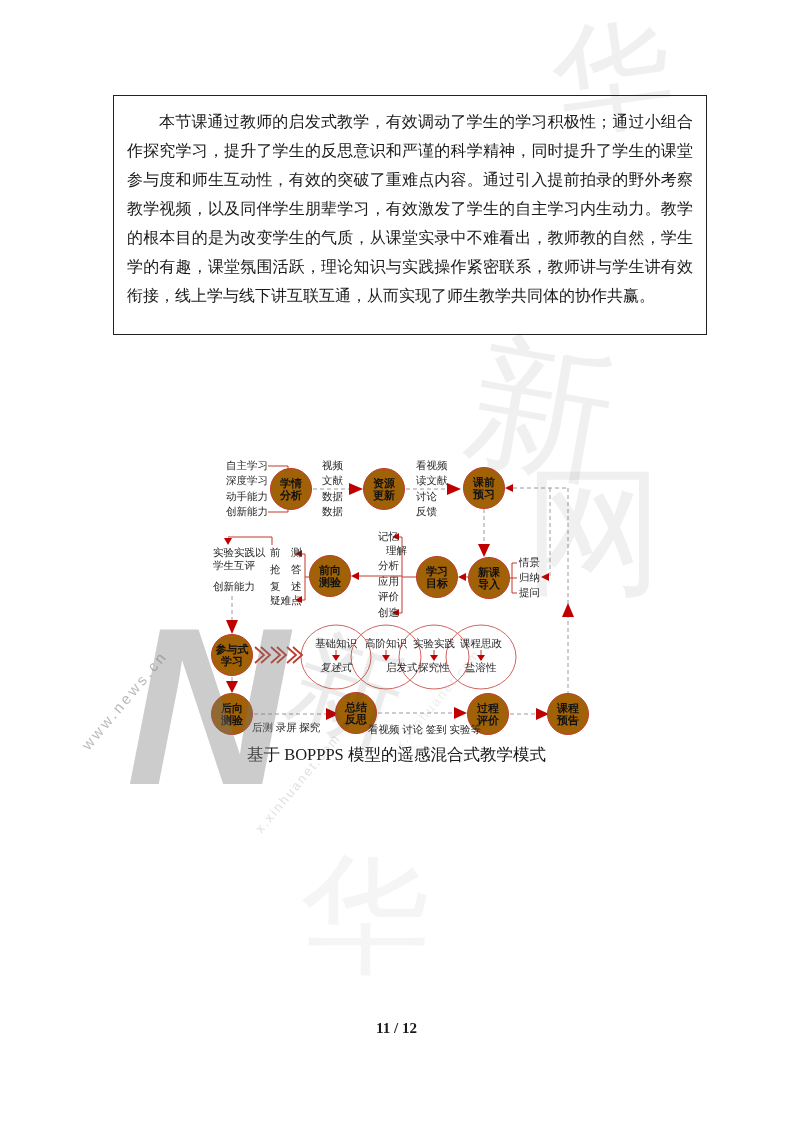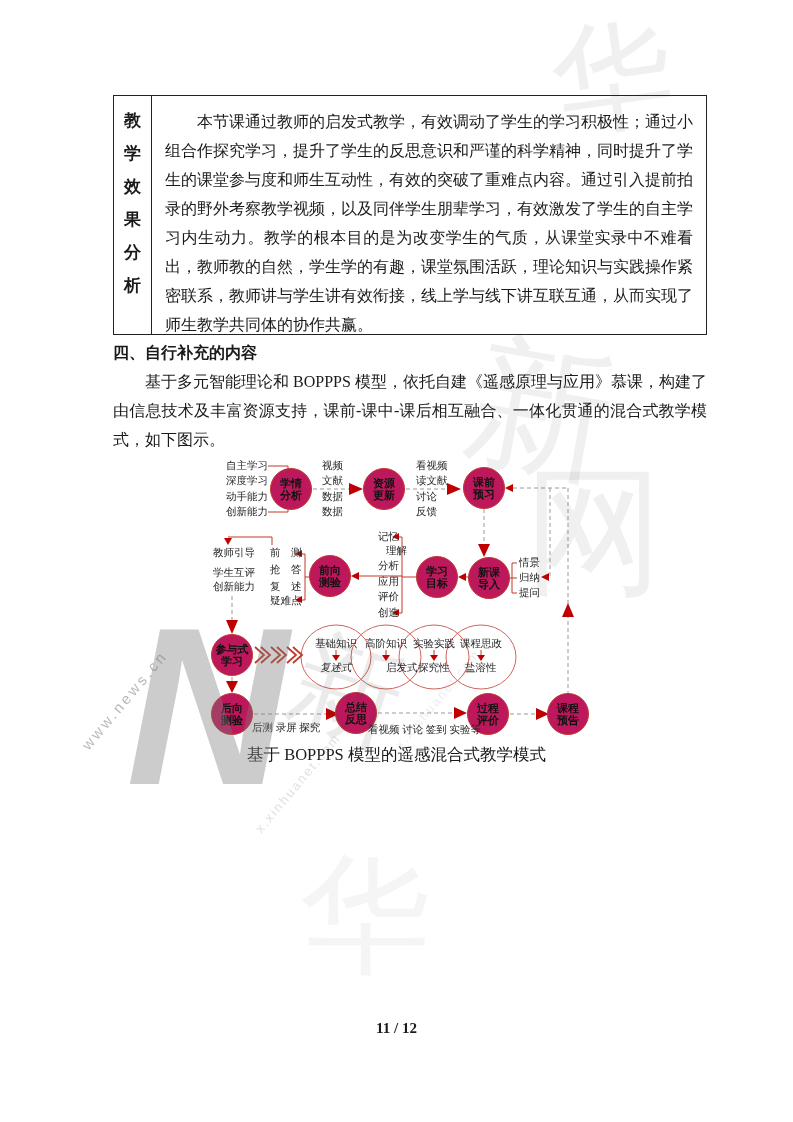--- a/index.html
+++ b/index.html
@@ -24,21 +24,21 @@
   .indent{text-indent:2em;}
   
   .tblock{position:absolute;left:113px;width:594px;font-size:16px;line-height:29px;text-align:justify;z-index:1;}
   .sec-head{font-weight:bold;}
   .caption{position:absolute;left:0;top:744px;width:793px;text-align:center;font-size:16.5px;z-index:1;}
   .pagenum{position:absolute;left:0;top:1020px;width:793px;text-align:center;font-size:15px;font-weight:bold;z-index:1;}
   
   .diagram{position:absolute;left:150px;top:450px;width:480px;height:300px;z-index:2;}
   .diagram svg{position:absolute;left:0;top:0;}
   .node{position:absolute;width:42px;height:42px;border:1.4px solid #c0392b;border-radius:50%;
-        background:#be185d;display:flex;align-items:center;justify-content:center;text-align:center;
+        background:#a16207;display:flex;align-items:center;justify-content:center;text-align:center;
         box-sizing:border-box;z-index:3;}
   .node span{font-size:11px;font-weight:bold;line-height:12.5px;white-space:pre-line;color:#111;}
   .dlabel{position:absolute;font-size:10.5px;line-height:13px;color:#262626;white-space:nowrap;z-index:3;}
   .dash{stroke:#9a9a9a;stroke-width:1;fill:none;stroke-dasharray:4 3;}
   .redln{stroke:#c0392b;stroke-width:1;fill:none;}
   .cloudln{stroke:#d0655c;stroke-width:1;fill:none;}
   .fillred{fill:#c00000;stroke:none;}
   .chev{stroke:#c0392b;stroke-width:1.8;fill:none;}
 </style>
 </head>
@@ -52,32 +52,25 @@
     <span class="wm wm-url2" style="left:392px;top:742px;opacity:.6;">x.xinhuanet.com</span>
     <span class="wm wm-n" style="left:126px;top:594px;">N</span>
     <span class="wm wm-glyph" style="left:552px;top:16px;transform:rotate(-8deg);font-size:120px;">华</span>
     <span class="wm wm-glyph" style="left:468px;top:338px;transform:rotate(10deg);font-size:145px;">新</span>
     <span class="wm wm-glyph" style="left:524px;top:462px;">网</span>
     <span class="wm wm-glyph" style="left:292px;top:636px;font-size:110px;color:rgba(60,60,60,.10);transform:rotate(18deg);">新</span>
     <span class="wm wm-glyph" style="left:300px;top:850px;font-size:130px;color:rgba(60,60,60,.05);">华</span>
   </div>
 
   <div class="etable">
-    <div class="vhead">
-      <div class="vhead-inner">教学效果分析</div>
-    </div>
     <div class="tbody">
       <div class="indent">本节课通过教师的启发式教学，有效调动了学生的学习积极性；通过小组合作探究学习，提升了学生的反思意识和严谨的科学精神，同时提升了学生的课堂参与度和师生互动性，有效的突破了重难点内容。通过引入提前拍录的野外考察教学视频，以及同伴学生朋辈学习，有效激发了学生的自主学习内生动力。教学的根本目的是为改变学生的气质，从课堂实录中不难看出，教师教的自然，学生学的有趣，课堂氛围活跃，理论知识与实践操作紧密联系，教师讲与学生讲有效衔接，线上学与线下讲互联互通，从而实现了师生教学共同体的协作共赢。</div>
     </div>
   </div>
 
-  <div class="tblock" style="top:338px;">
-    <div class="sec-head">四、自行补充的内容</div>
-    <div class="indent">基于多元智能理论和 BOPPPS 模型，依托自建《遥感原理与应用》慕课，构建了由信息技术及丰富资源支持，课前-课中-课后相互融合、一体化贯通的混合式教学模式，如下图示。</div>
-  </div>
 
   <div class="diagram">
     <svg width="480" height="300" viewBox="0 0 480 300" xmlns="http://www.w3.org/2000/svg">
 
       <g>
         <path class="dash" d="M163,39 H199"></path>
           <polygon class="fillred" points="199,33 213,39 199,45"></polygon>
         <path class="dash" d="M256,39 H297"></path>
           <polygon class="fillred" points="297,33 311,39 297,45"></polygon>
       </g>
@@ -199,22 +192,22 @@
     <span class="dlabel" style="left:172px;top:9px;">视频</span>
     <span class="dlabel" style="left:172px;top:24px;">文献</span>
     <span class="dlabel" style="left:172px;top:40px;">数据</span>
     <span class="dlabel" style="left:172px;top:55px;">数据</span>
 
     <span class="dlabel" style="left:266px;top:9px;">看视频</span>
     <span class="dlabel" style="left:266px;top:24px;">读文献</span>
     <span class="dlabel" style="left:266px;top:40px;">讨论</span>
     <span class="dlabel" style="left:266px;top:55px;">反馈</span>
 
-    <span class="dlabel" style="left:63px;top:96px;">教师引导</span>
-    <span class="dlabel" style="left:63px;top:116px;">学生互评</span>
+    <span class="dlabel" style="left:63px;top:96px;">实验实践以</span>
+    <span class="dlabel" style="left:63px;top:110px;font-family:Liberation Mono, monospace;">学生互评</span>
     <span class="dlabel" style="left:63px;top:130px;">创新能力</span>
 
     <span class="dlabel" style="left:120px;top:96px;">前　测</span>
     <span class="dlabel" style="left:120px;top:113px;">抢　答</span>
     <span class="dlabel" style="left:120px;top:130px;">复　述</span>
     <span class="dlabel" style="left:120px;top:144px;">疑难点</span>
 
     <span class="dlabel" style="left:228px;top:80px;">记忆</span>
     <span class="dlabel" style="left:228px;top:94px;margin-left:8px;">理解</span>
     <span class="dlabel" style="left:228px;top:109px;">分析</span>

